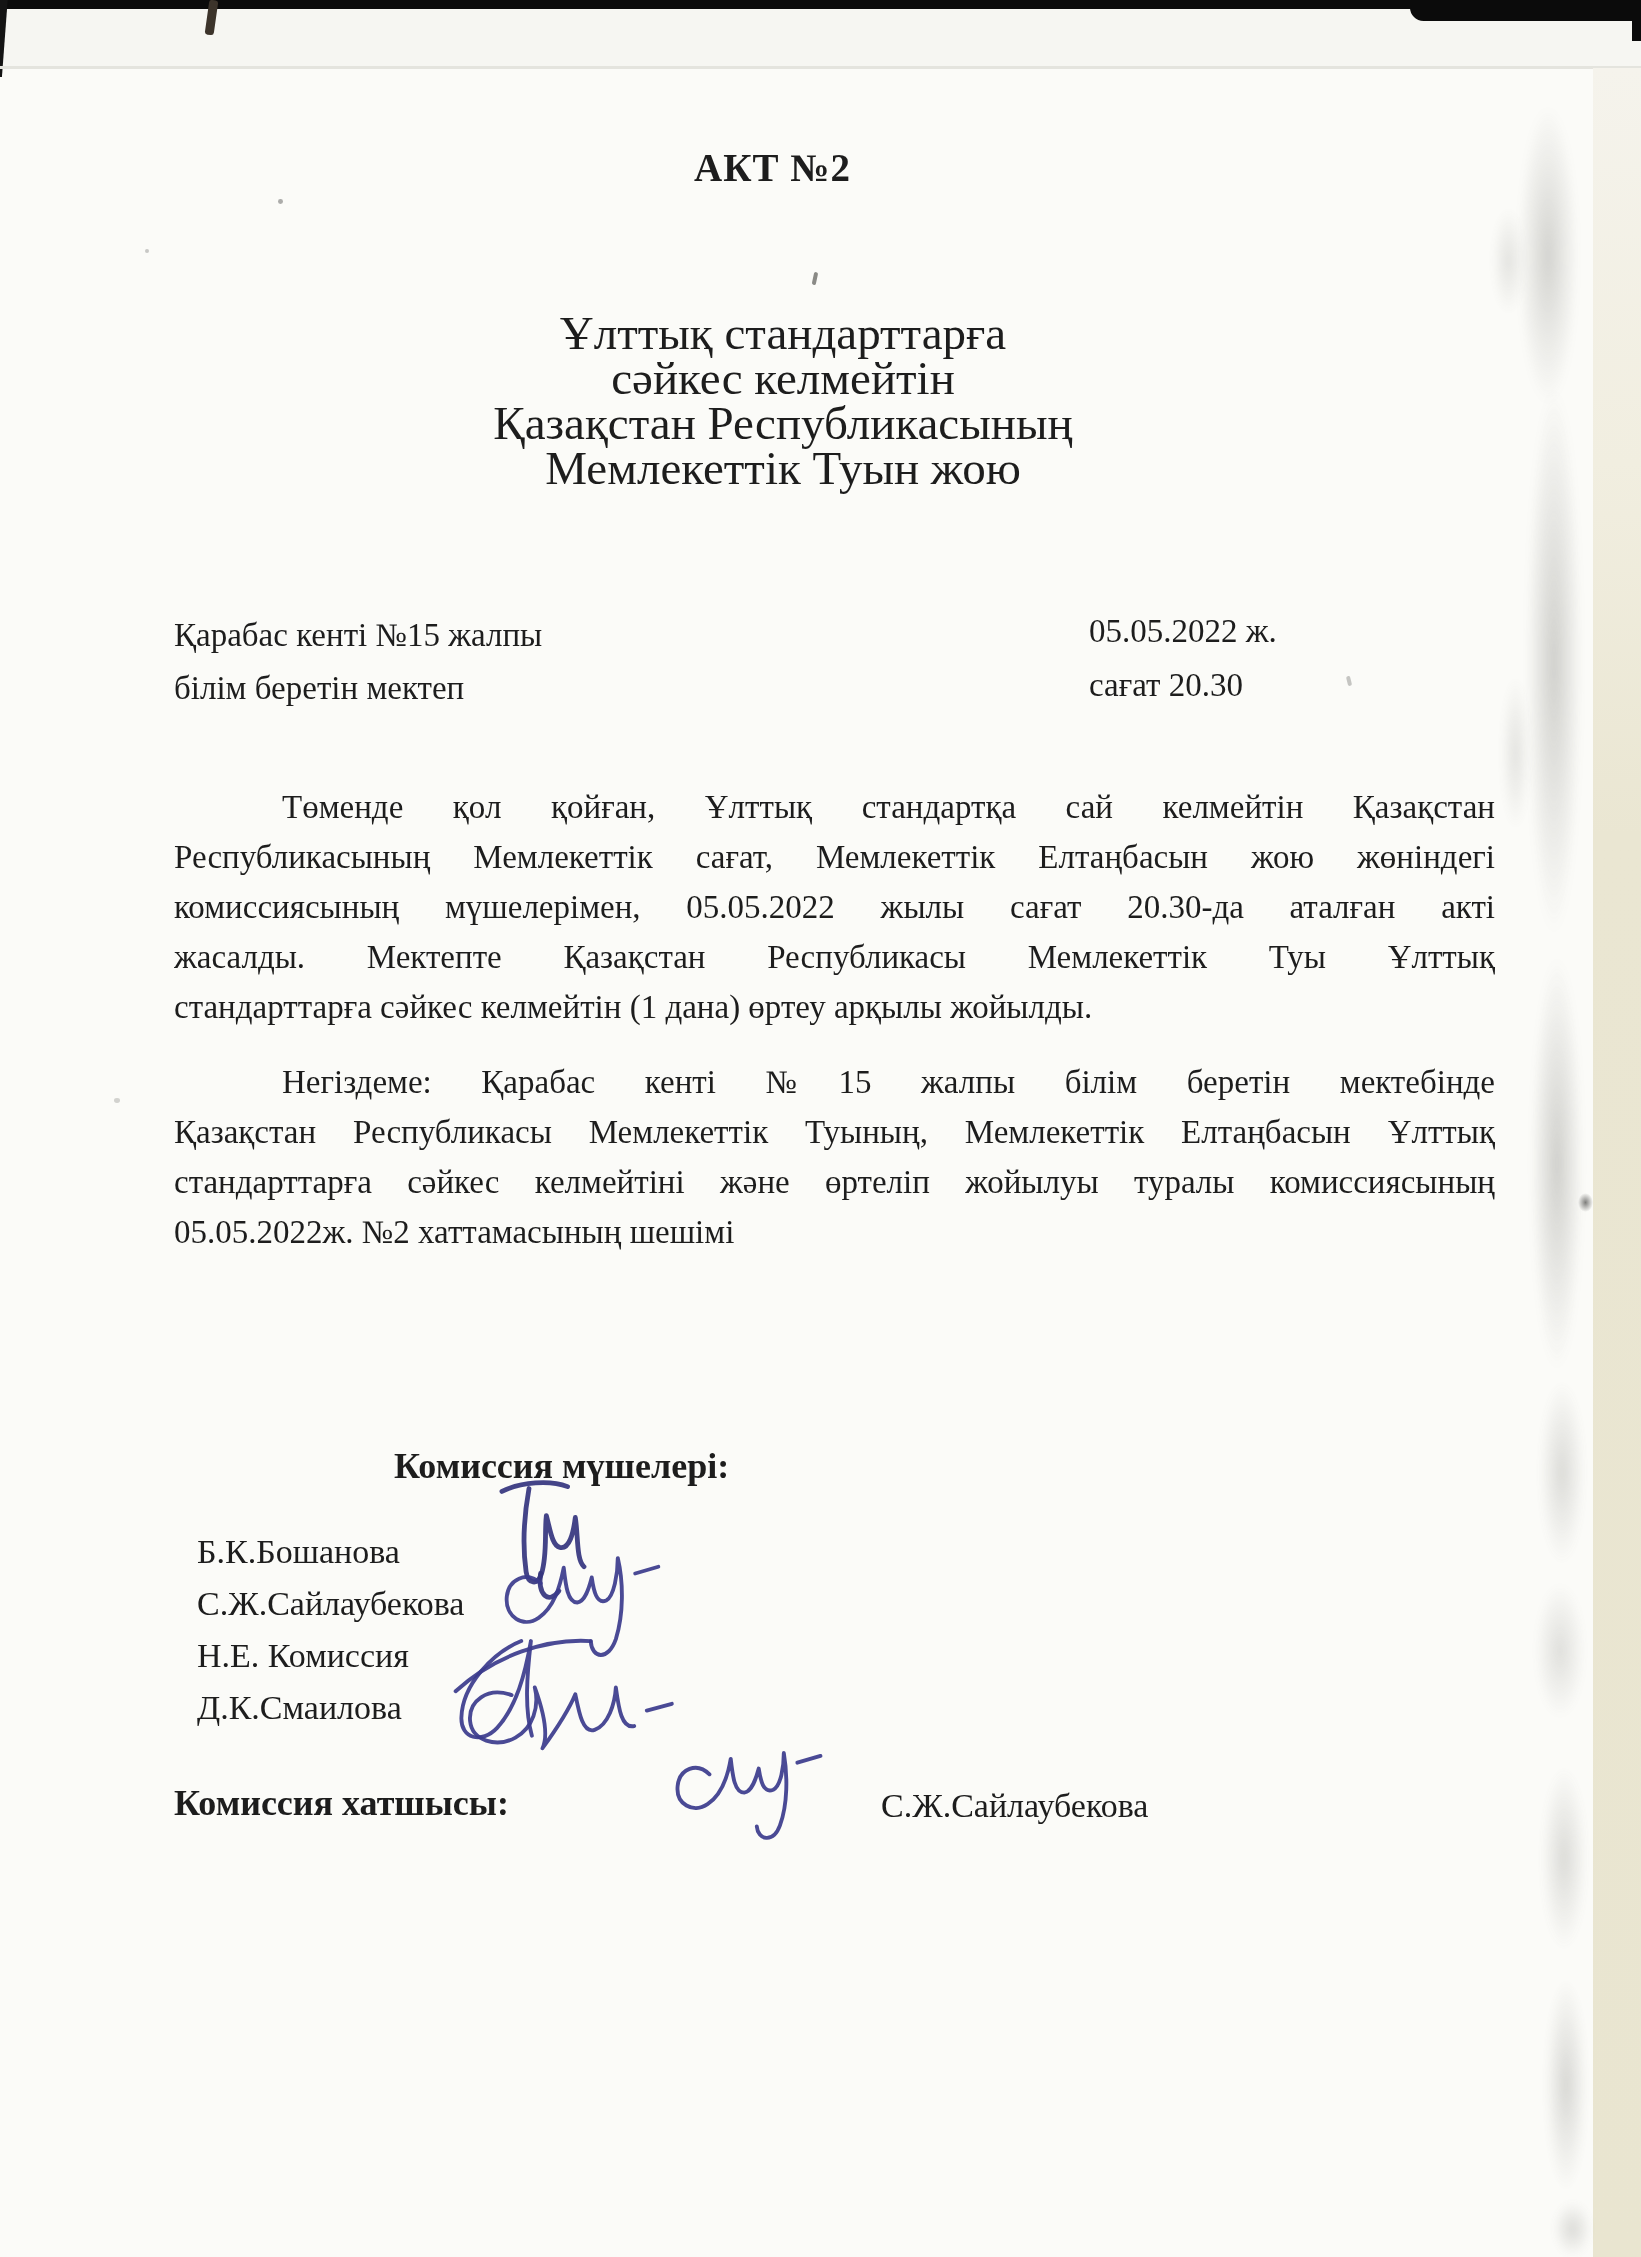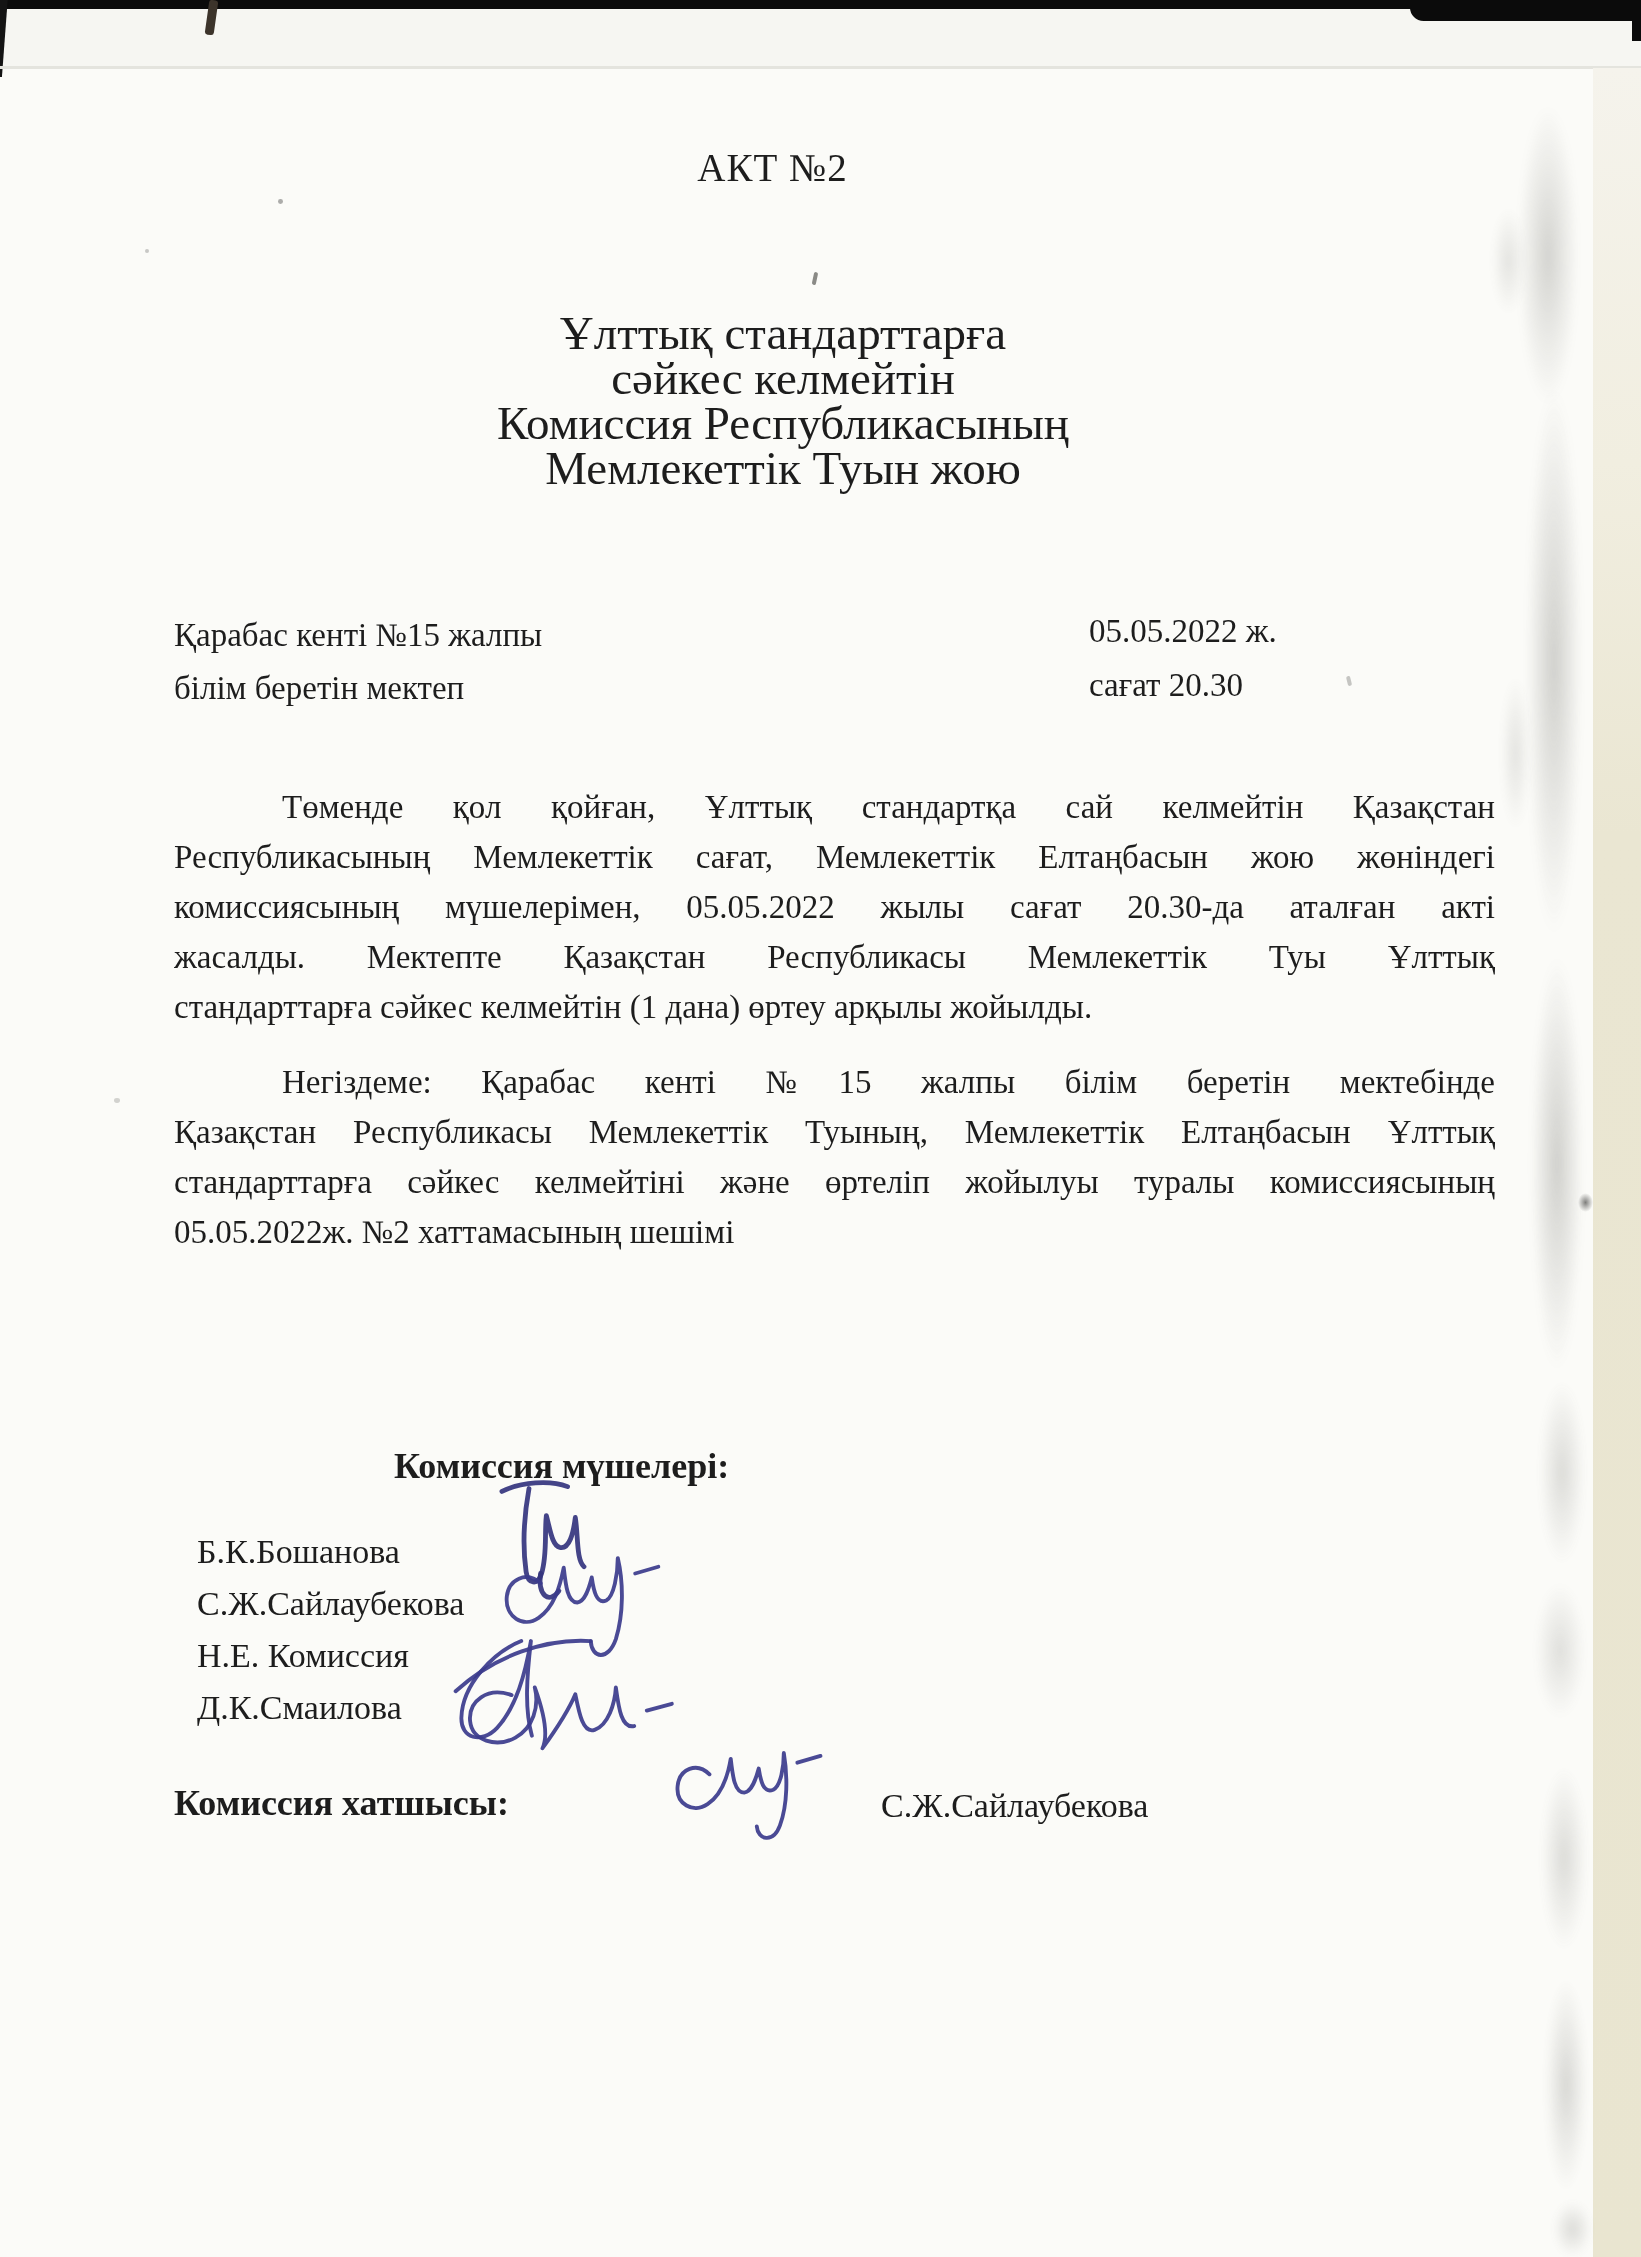--- a/index.html
+++ b/index.html
@@ -16,21 +16,21 @@
   .black-tr{left:1410px;top:0;width:232px;height:21px;background:#0b0b0b;border-radius:0 0 9.7px 13.5px;}
   .black-tr2{left:1632px;top:0;width:9.7px;height:41px;background:#0b0b0b;}
   .black-tl{left:0;top:0;width:7.7px;height:77px;background:#141414;clip-path:polygon(0 0,100% 0,25% 100%,0 100%);}
   .paper-edge-line{left:0;top:66px;width:1641px;height:2.9px;background:#e4e4de;}
   .speck-tl{left:207px;top:0;width:8.7px;height:35px;background:#3c342b;border-radius:2.9px;transform:rotate(8deg);}
   .cream-strip{left:1593px;top:68px;width:48px;height:2190px;
     background:linear-gradient(180deg,#f5f3ec 0%,#f1eee0 18%,#eae6d2 35%,#e9e5d0 100%);}
   .smudge{filter:blur(3.9px);background:radial-gradient(closest-side,rgba(108,108,102,.55),rgba(108,108,102,0));}
   .dot{border-radius:50%;}
   
-  .doc-title{left:0;top:145px;width:1545px;text-align:center;font-size:39px;font-weight:normal;letter-spacing:1px;}
+  .doc-title{left:0;top:145px;width:1545px;text-align:center;font-size:39px;font-weight:bold;letter-spacing:1px;}
   .subtitle{left:0;top:287px;width:1566px;text-align:center;font-size:47px;line-height:45px;margin-top:24px;}
   .org-block{left:174px;top:601px;font-size:33px;line-height:53px;margin-top:8px;}
   .dt-block{left:1089px;top:604px;font-size:33px;line-height:54px;}
   .para{left:174px;width:1321px;font-size:33px;}
   .p1{top:789px;}
   .p2{top:1064px;}
   .jl{text-align:justify;height:50px;overflow:hidden;}
   .jl::after{content:"";display:inline-block;width:100%;}
   .ll{text-align:left;height:50px;overflow:hidden;}
   .ind{text-indent:108px;}
@@ -70,21 +70,21 @@
 <div class="abs dot" style="left:278px;top:199px;width:4.8px;height:4.8px;background:rgba(120,120,118,.6);"></div>
 <div class="abs dot" style="left:145px;top:249px;width:3.9px;height:3.9px;background:rgba(150,150,148,.5);"></div>
 <div class="abs" style="left:1347px;top:676px;width:3.9px;height:9.7px;background:rgba(130,130,128,.45);transform:rotate(-14deg);border-radius:1.9px;"></div>
 <div class="abs dot" style="left:114px;top:1098px;width:5.8px;height:4.8px;background:rgba(170,170,165,.5);"></div>
 
 <div class="abs doc-title">АКТ №2</div>
 
 <div class="abs subtitle">
   <div>Ұлттық  стандарттарға</div>
   <div>сәйкес келмейтін</div>
-  <div>Комиссия Республикасының</div>
+  <div>Қазақстан Республикасының</div>
   <div>Мемлекеттік Туын жою</div>
 </div>
 
 <div class="abs org-block">
   <div>Қарабас кенті №15 жалпы</div>
   <div>білім беретін мектеп</div>
 </div>
 
 <div class="abs dt-block">
   <div>05.05.2022 ж.</div>

